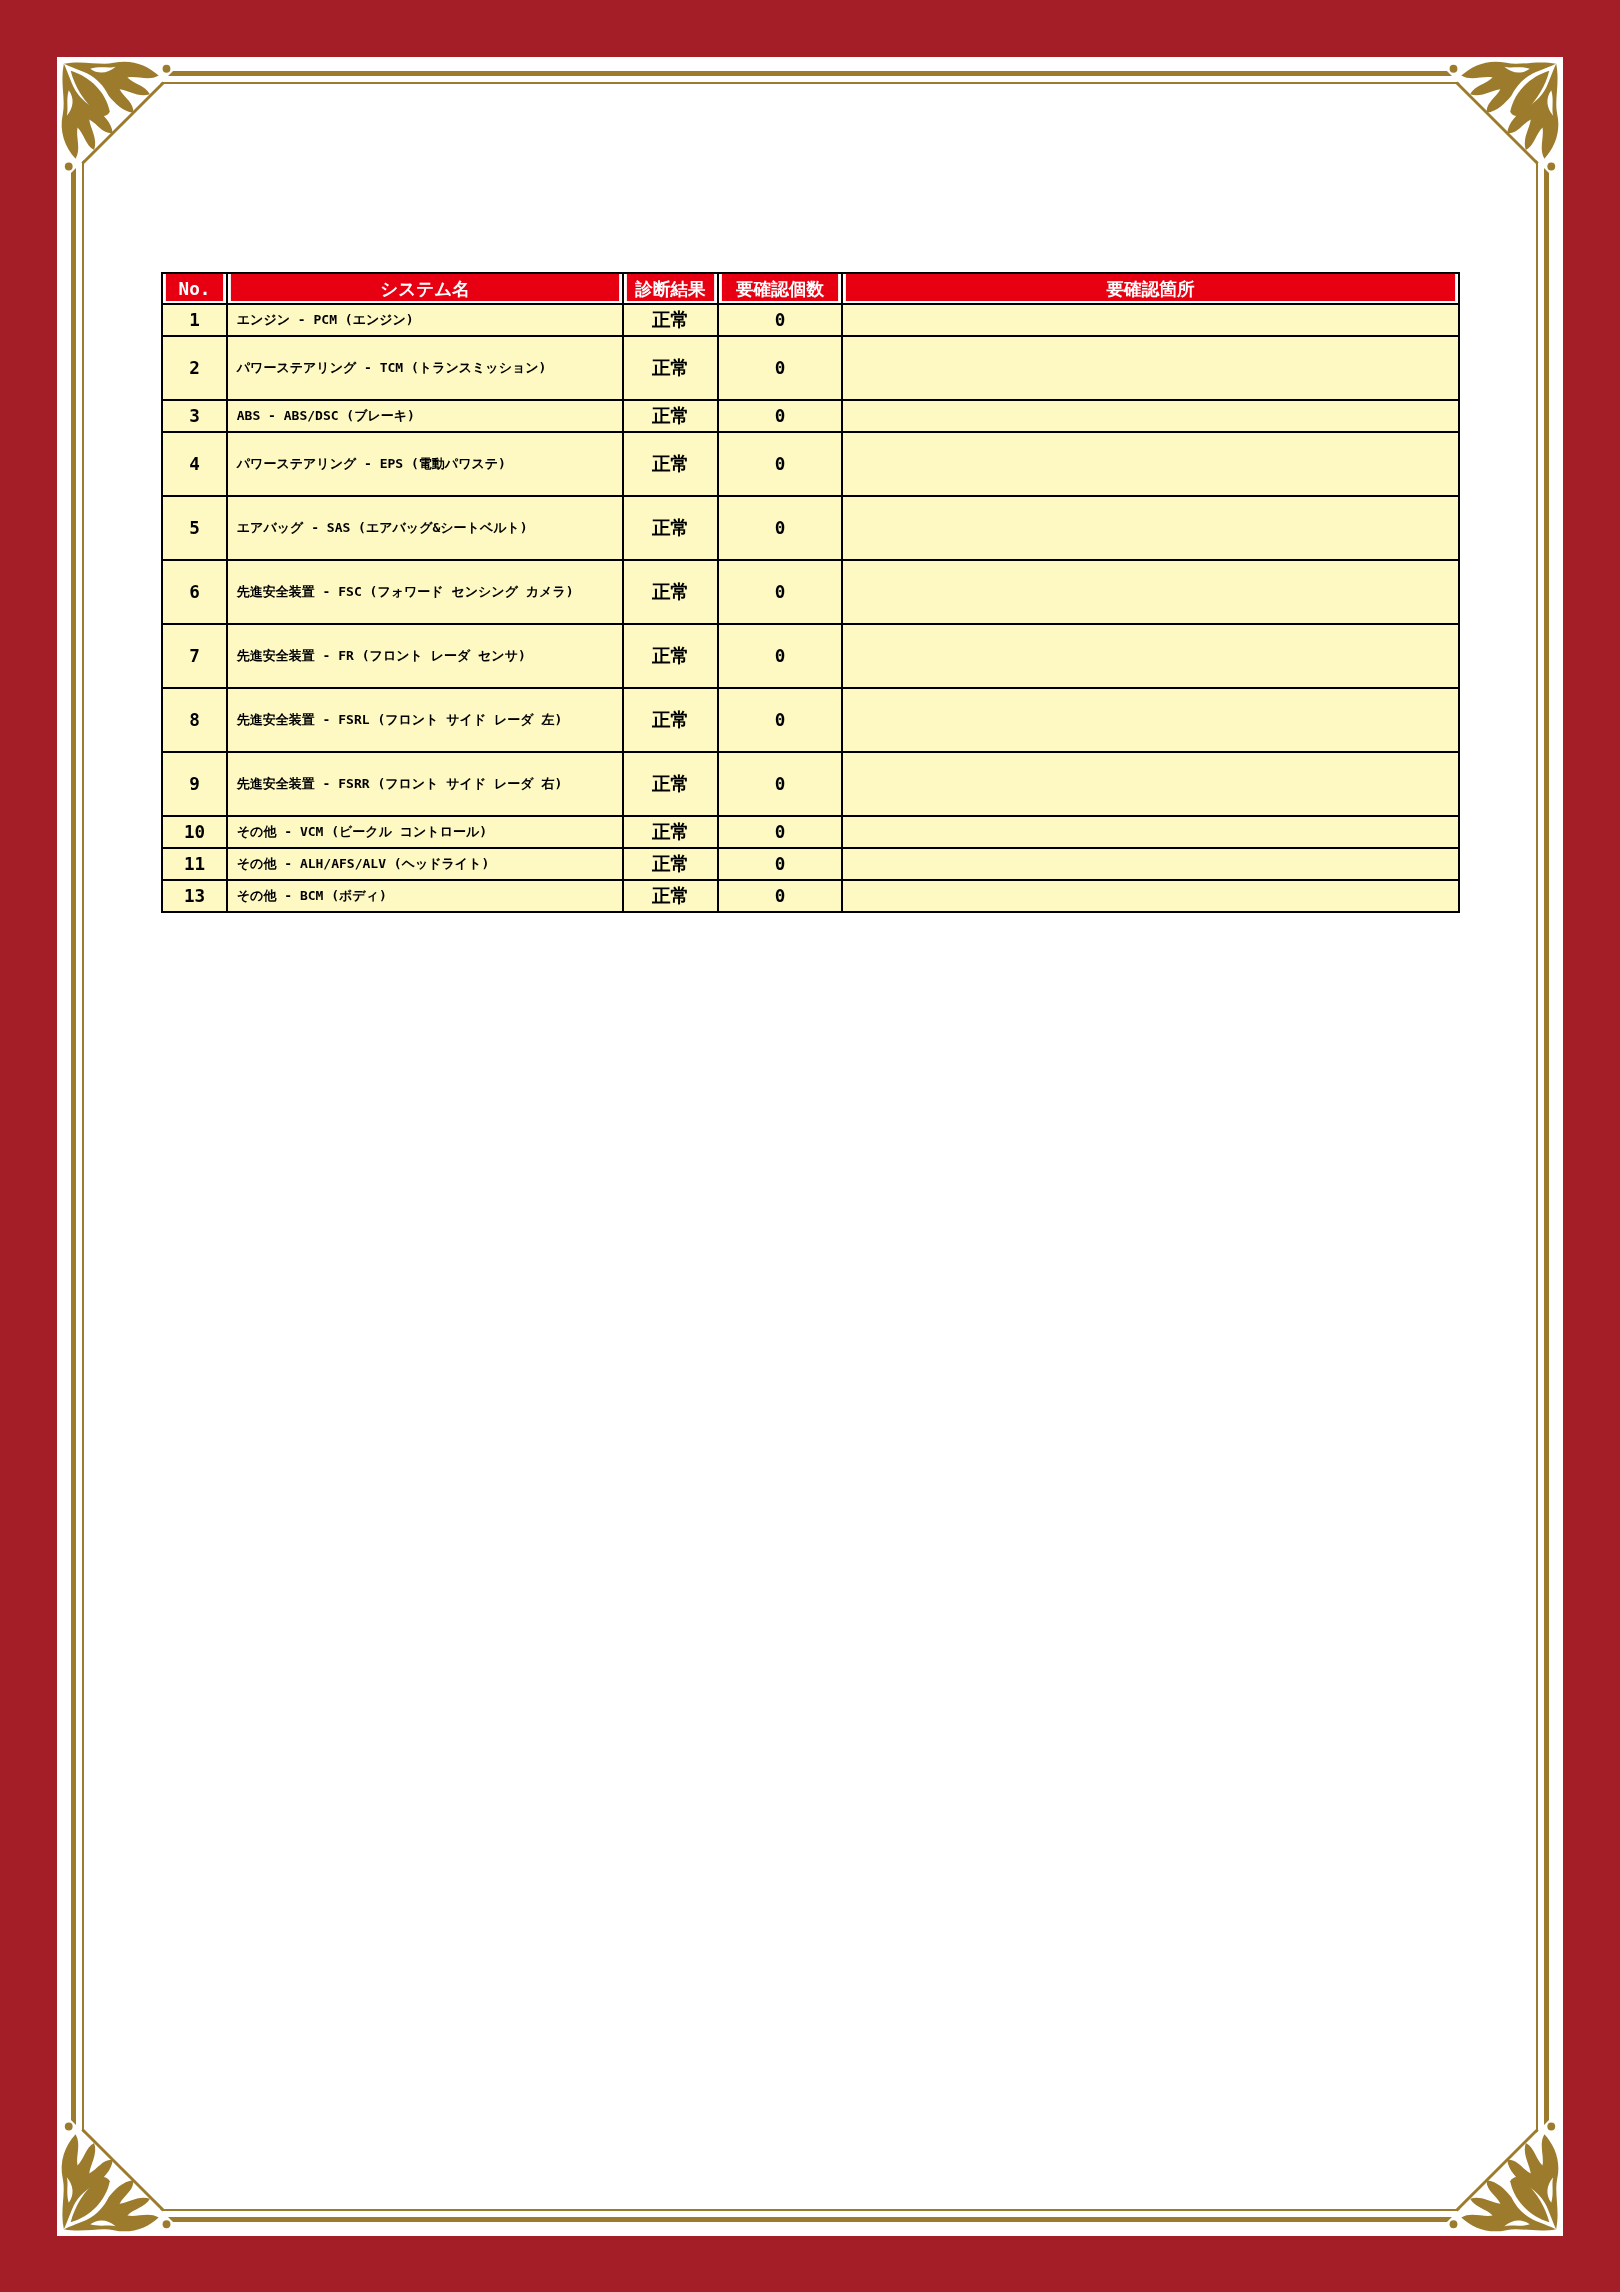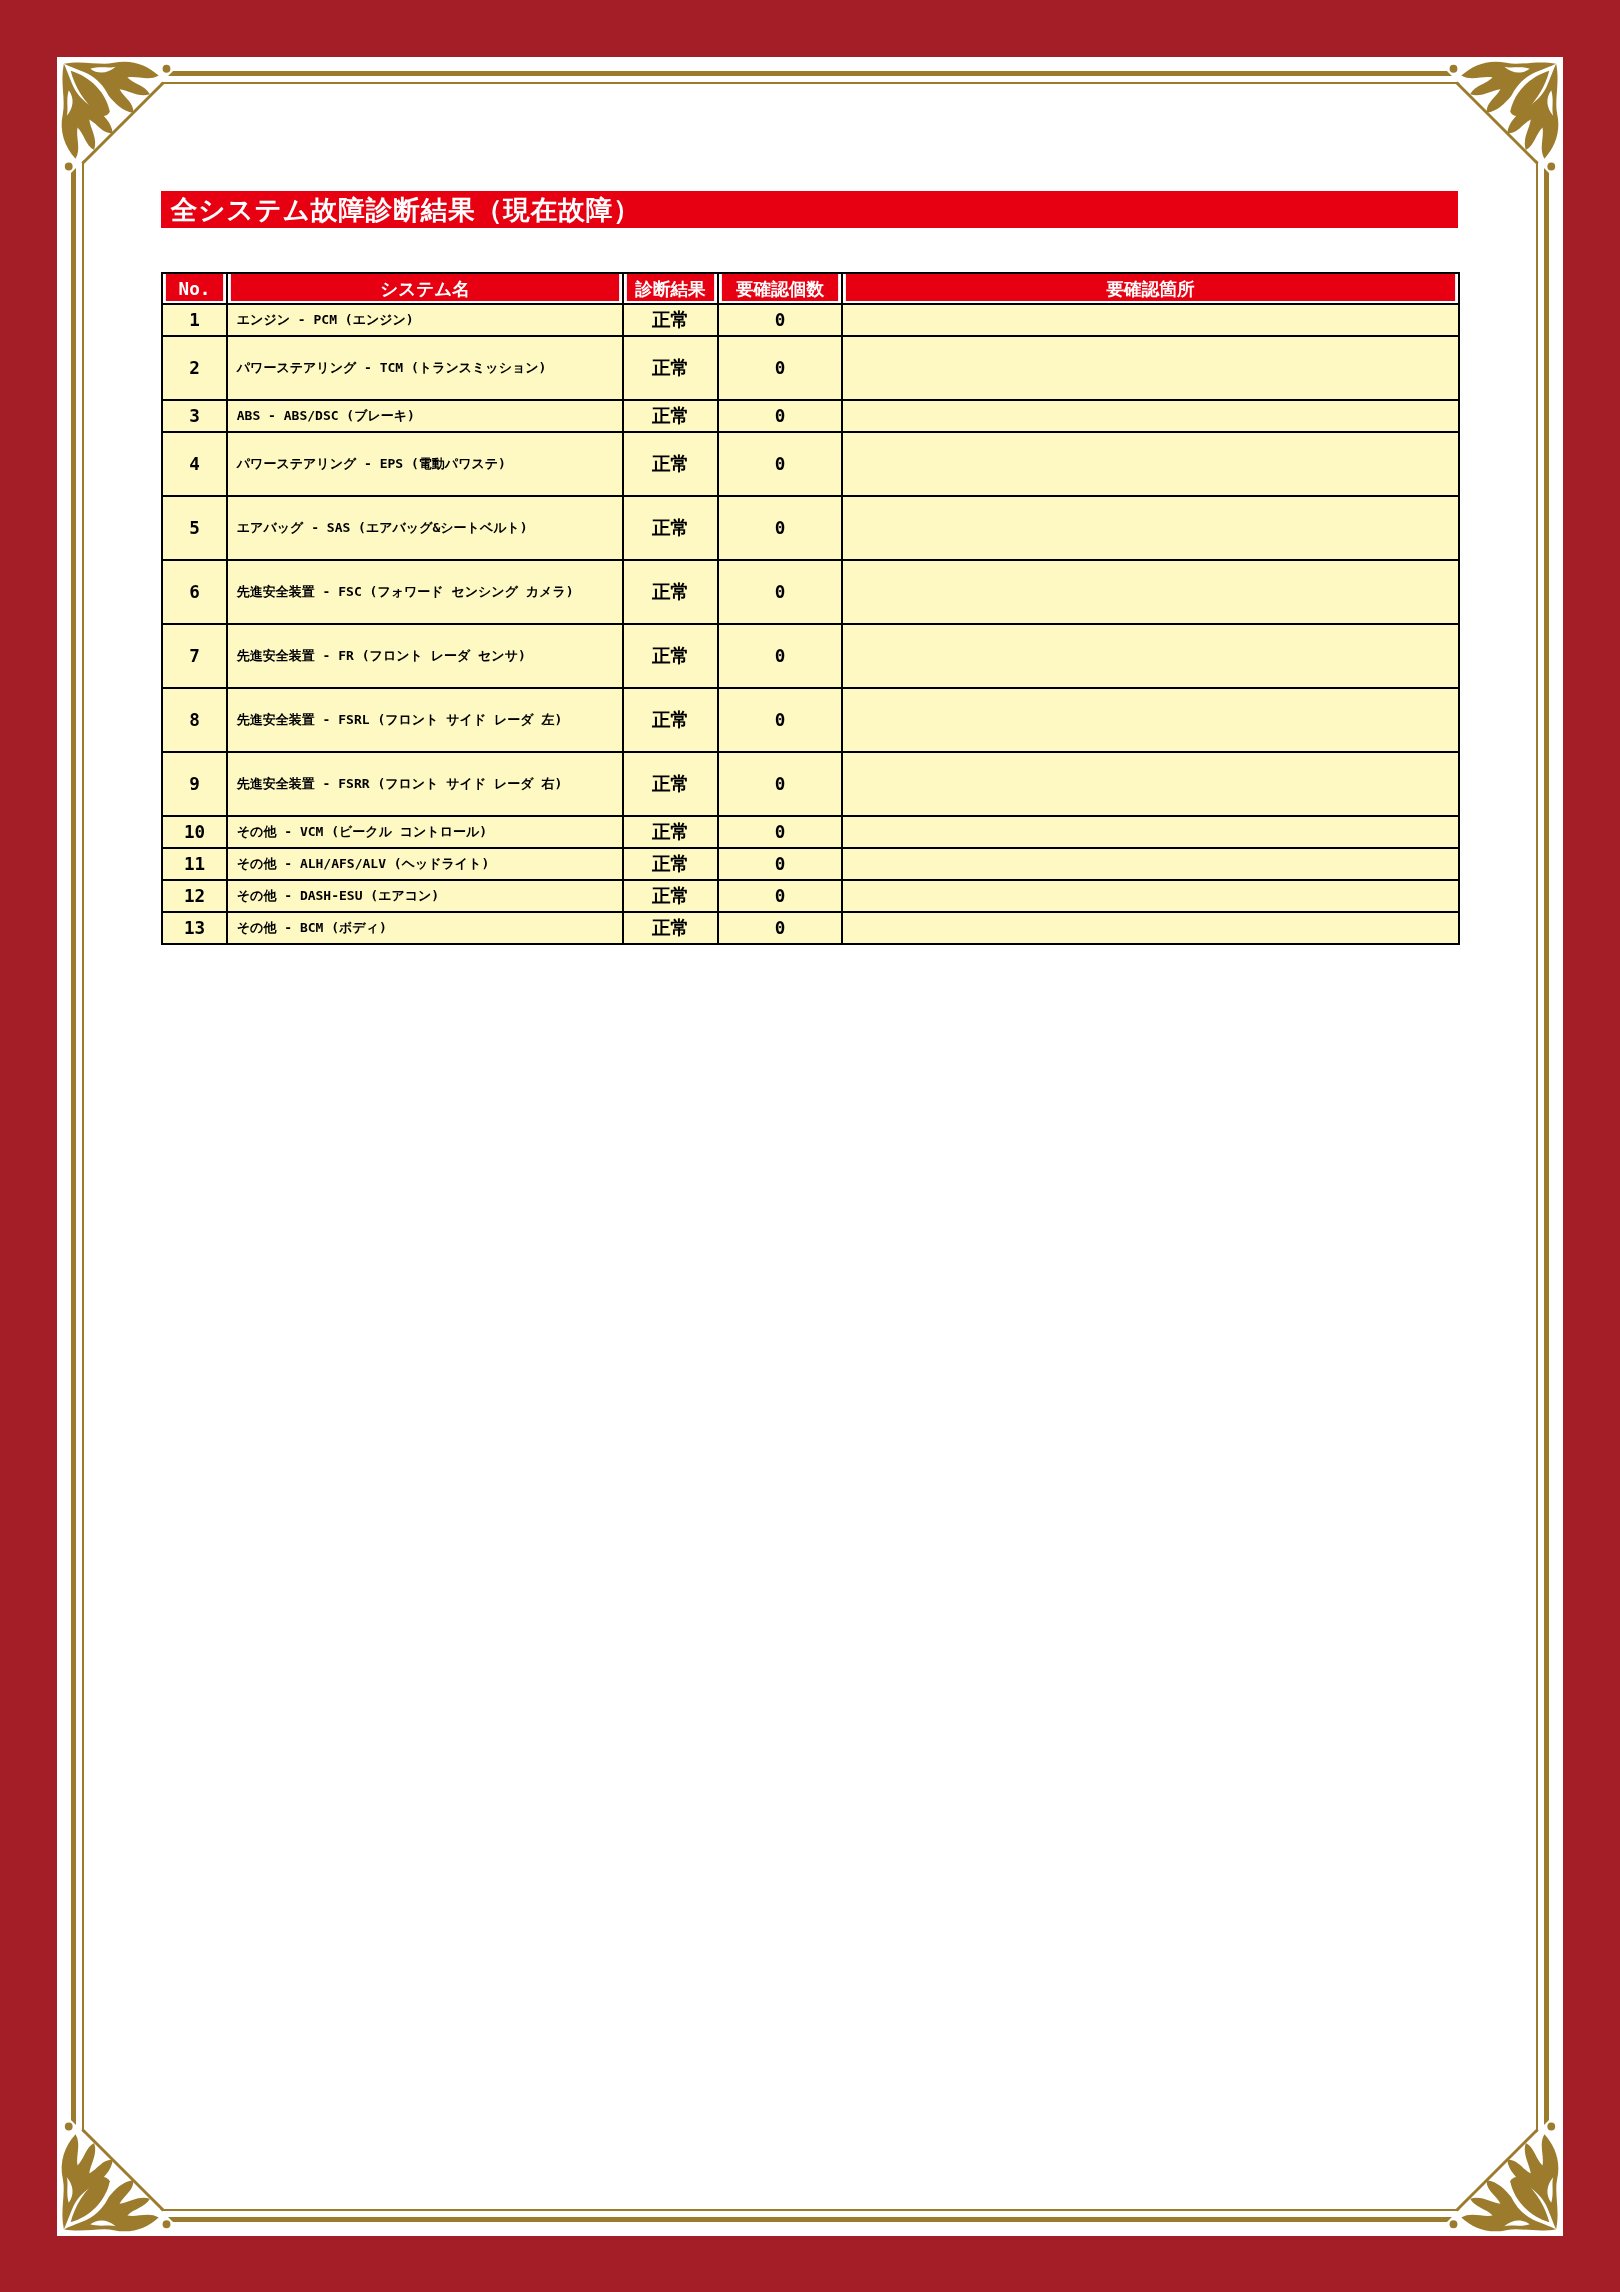--- a/index.html
+++ b/index.html
@@ -95,23 +95,20 @@
       <svg viewBox="0 0 135 135" width="132" height="132">
         <use href="#corner-orn"></use>
       </svg>
     </div>
   <div class="corner br">
       <svg viewBox="0 0 135 135" width="132" height="132">
         <use href="#corner-orn"></use>
       </svg>
     </div>
 
-  <div class="title-bar">
-    <span>全システム故障診断結果（現在故障）</span>
-  </div>
 
   <table class="diag">
     <colgroup>
       <col style="width:65px">
         <col style="width:396px">
         <col style="width:95px">
         <col style="width:124px">
         <col style="width:617px">
     </colgroup>
     <thead>
@@ -194,27 +191,20 @@
         <td class="c-count">0</td>
         <td class="c-location"></td>
       </tr>
       <tr>
         <td class="c-no">11</td>
         <td class="c-system">その他 - ALH/AFS/ALV (ヘッドライト)</td>
         <td class="c-result">正常</td>
         <td class="c-count">0</td>
         <td class="c-location"></td>
       </tr>
-      <tr>
-        <td class="c-no">12</td>
-        <td class="c-system">その他 - DASH-ESU (エアコン)</td>
-        <td class="c-result">正常</td>
-        <td class="c-count">0</td>
-        <td class="c-location"></td>
-      </tr>
       <tr class="sep-strong">
         <td class="c-no">13</td>
         <td class="c-system">その他 - BCM (ボディ)</td>
         <td class="c-result">正常</td>
         <td class="c-count">0</td>
         <td class="c-location"></td>
       </tr>
     </tbody>
   </table>
 </div>

